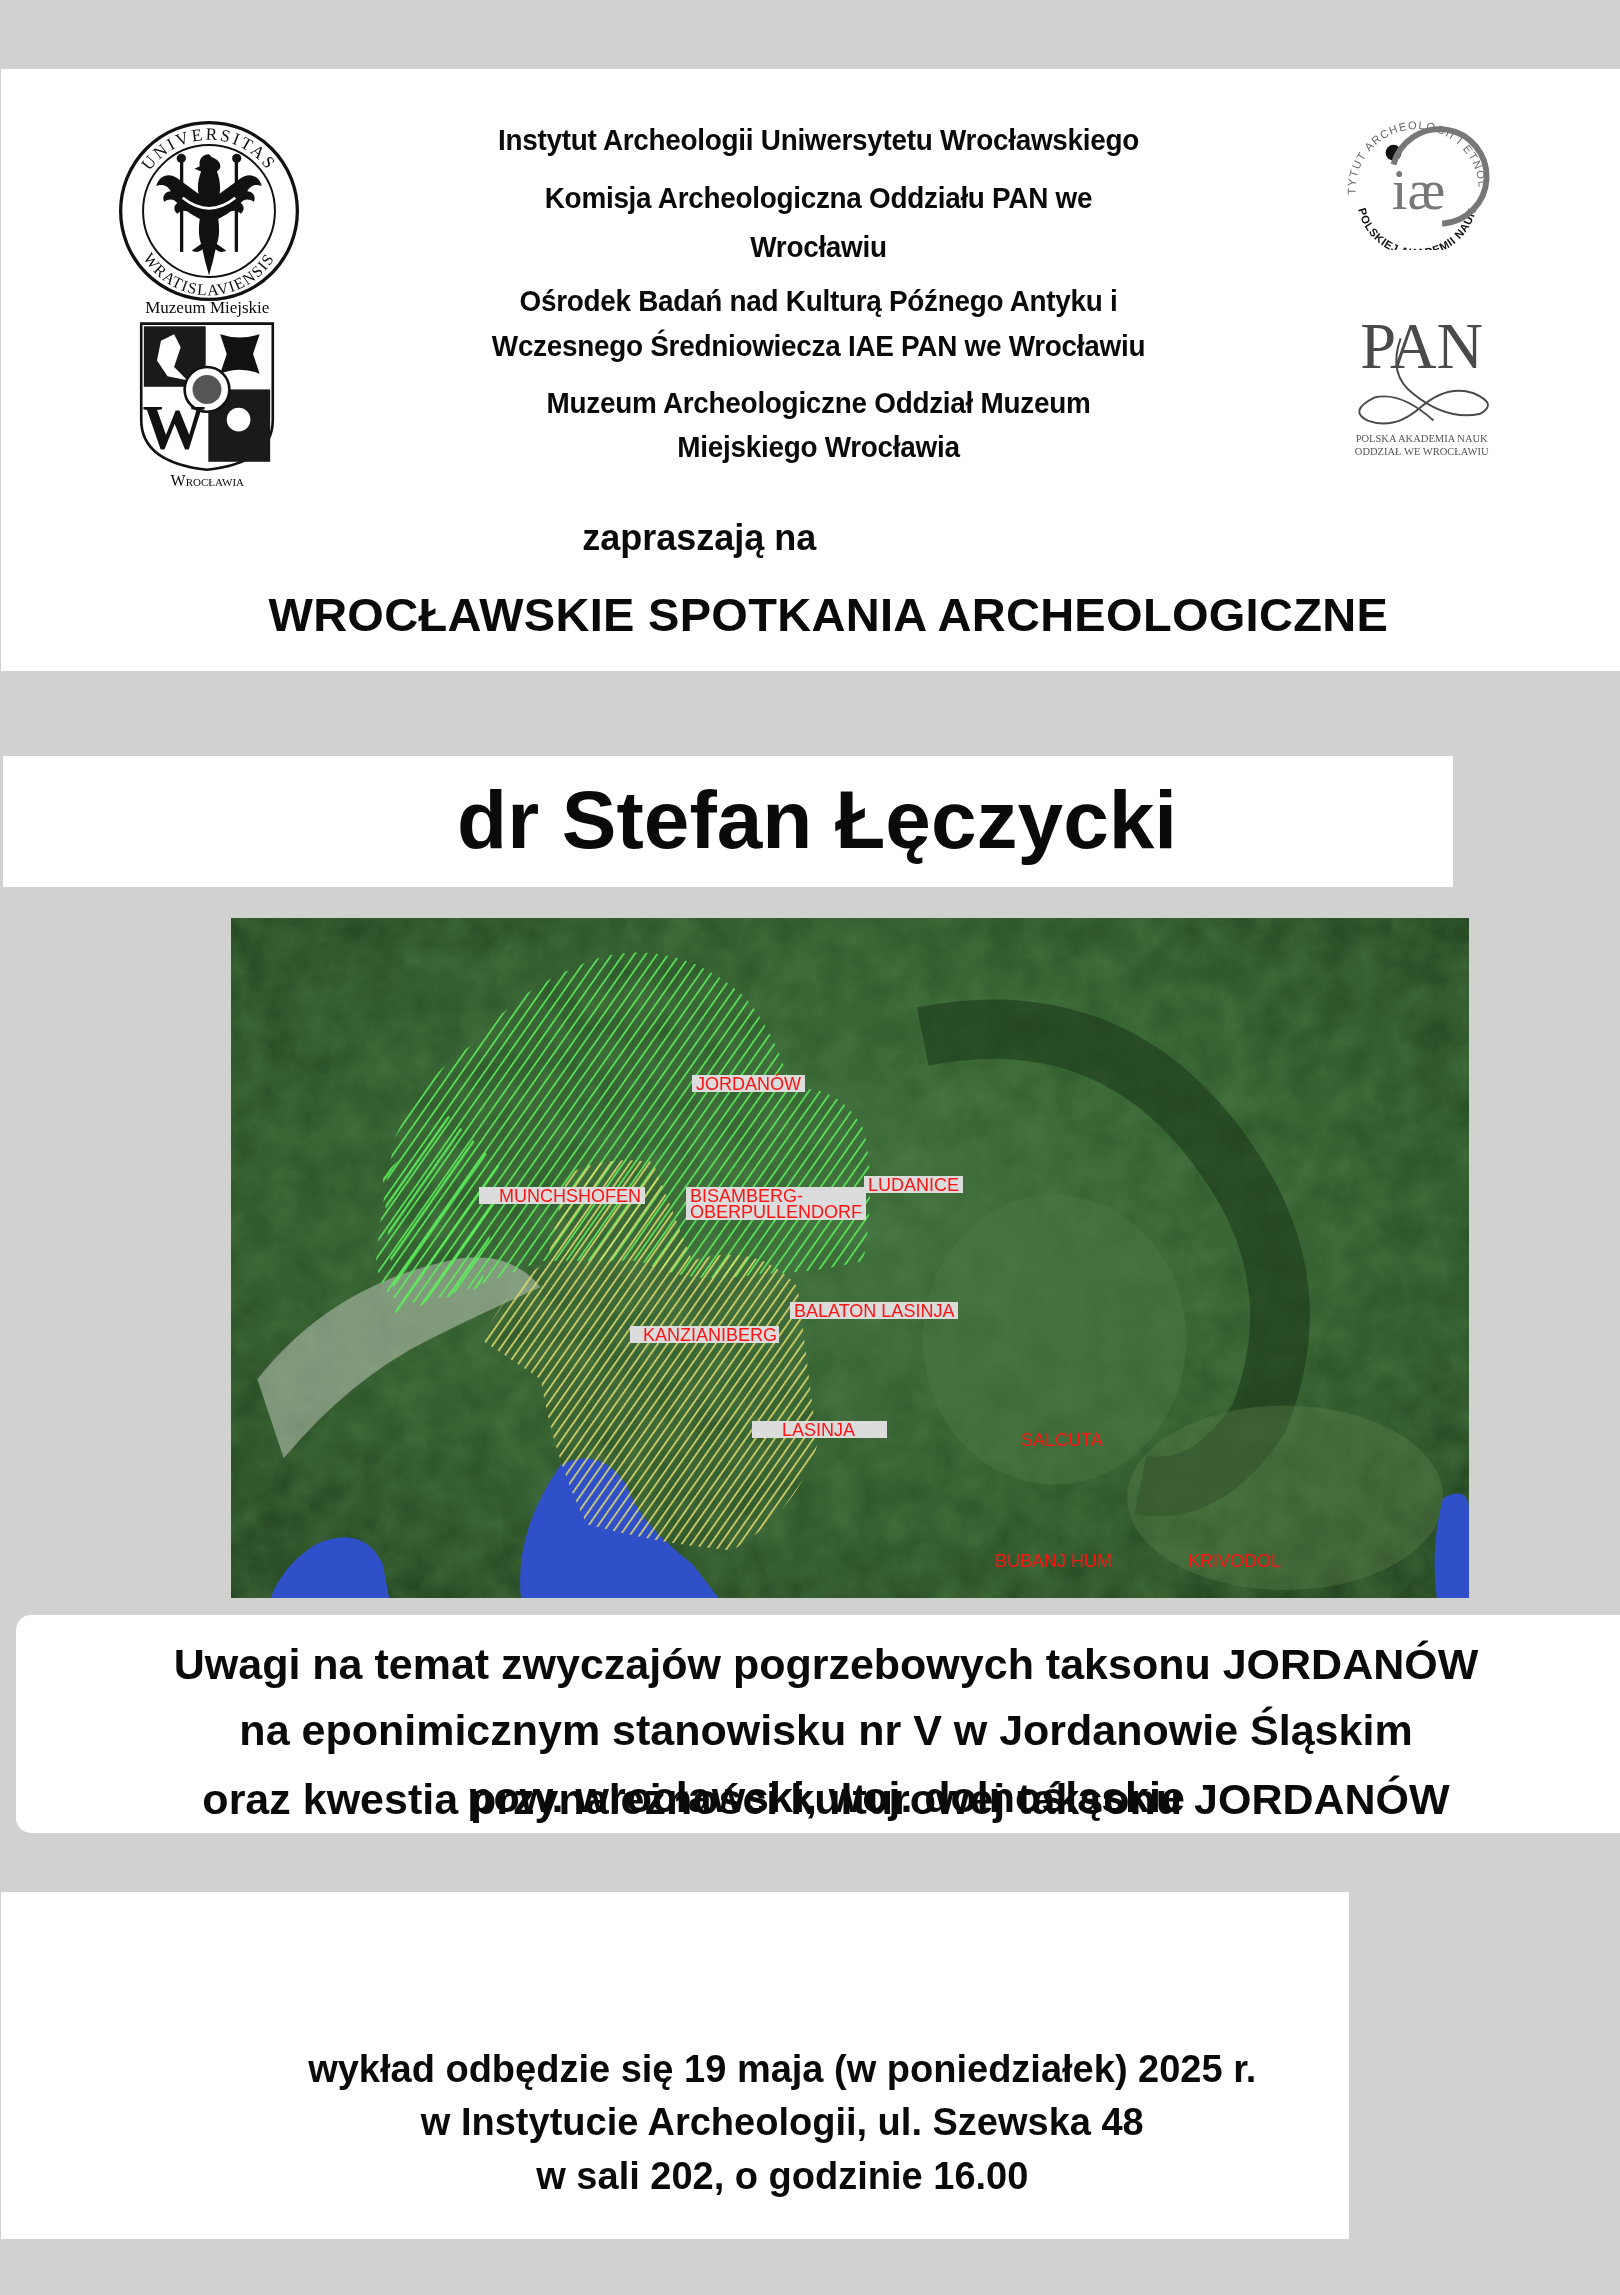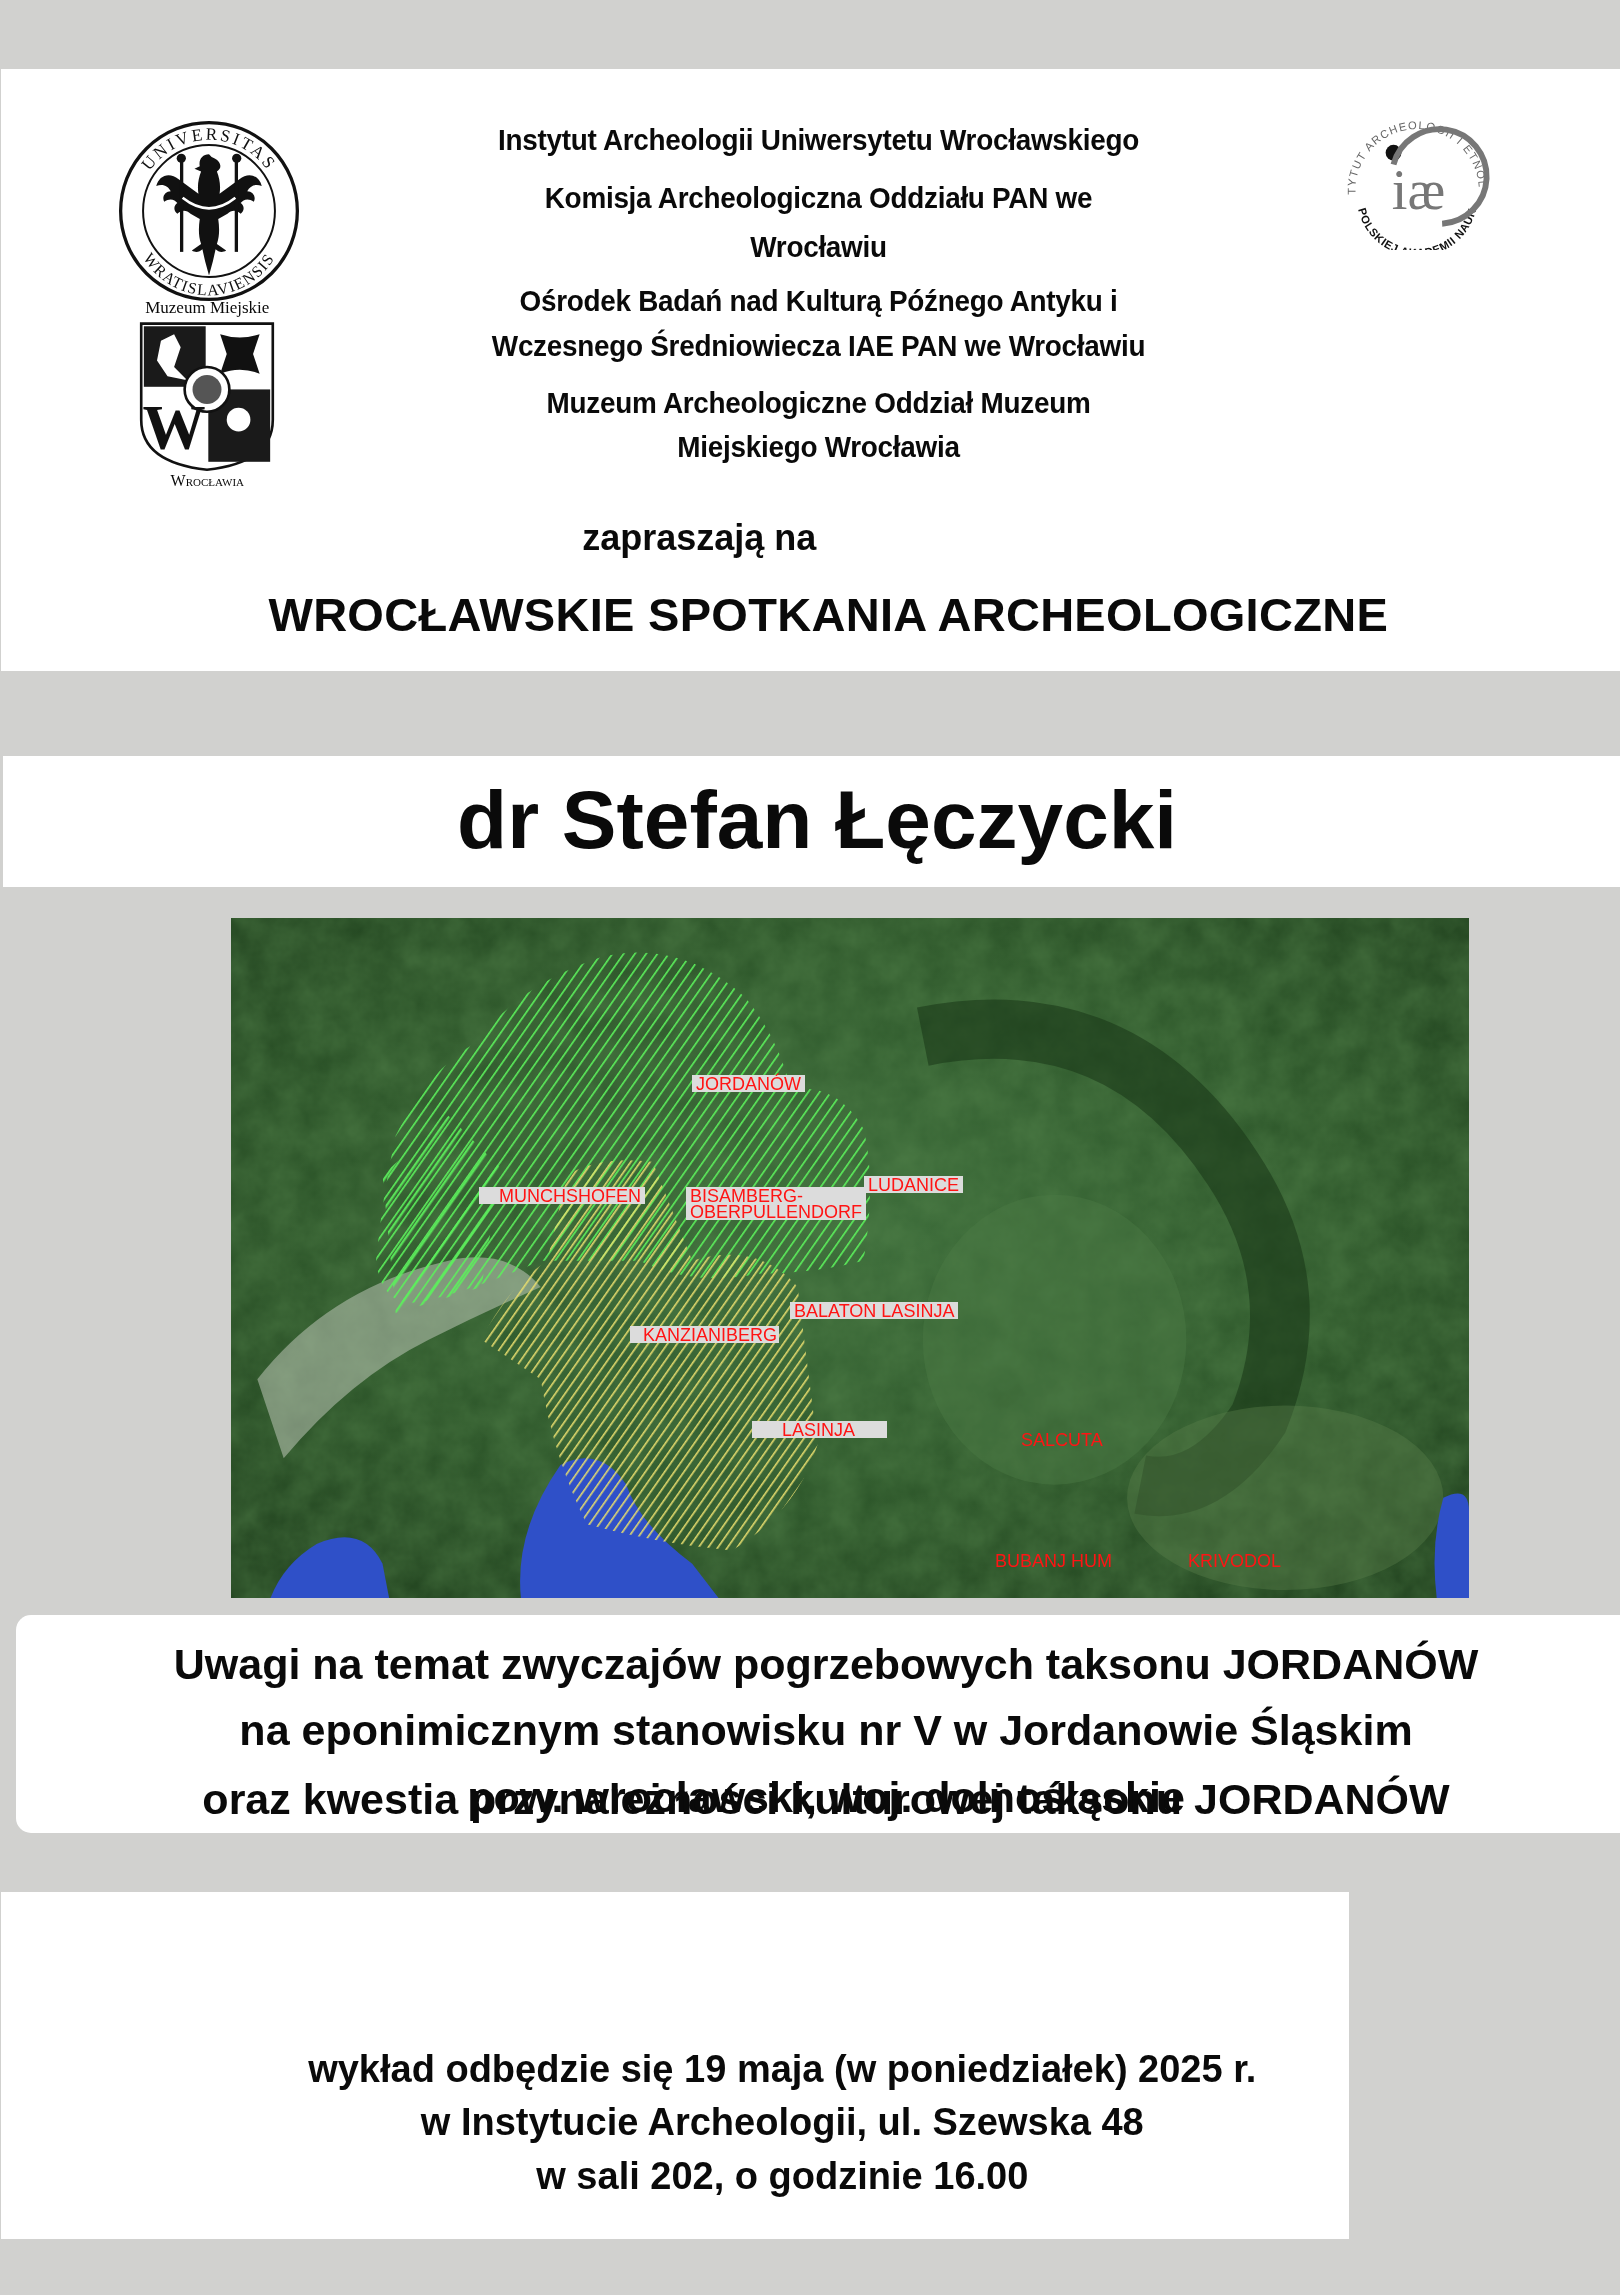--- a/index.html
+++ b/index.html
@@ -14,21 +14,21 @@
   
   #header-panel { left:1.3px; top:69px; width:1619px; height:602px; }
   .hdr-line { position:absolute; left:343px; width:949px; text-align:center; font-weight:bold; font-size:30px; line-height:34px; letter-spacing:-0.3px; transform:scaleX(0.93); transform-origin:center; }
   #invite { position:absolute; left:0; width:1396px; top:448px; text-align:center; font-weight:bold; font-size:36px; }
   #series { position:absolute; left:0; width:1654px; top:518px; text-align:center; font-weight:bold; font-size:47px; letter-spacing:0.3px; }
 
   
   .logo { position:absolute; }
 
   
-  #name-panel { left:2.6px; top:756px; width:1618px; height:131px; }
+  #name-panel { left:2.6px; top:756px; width:1450px; height:131px; }
   #speaker { position:absolute; left:0; width:1629px; top:18.4px; text-align:center; font-weight:bold; font-size:82px; line-height:92px; }
 
   
   #map { position:absolute; left:231px; top:918px; width:1238px; height:680px; overflow:hidden; background:#2a4a24; }
   .map-label { position:absolute; color:#ff1414; font-size:18px; line-height:16px; white-space:nowrap; }
   .map-label.boxed { background:#dcdcdc; padding:0.7px 4px; }
 
   
   #title-panel { left:16px; top:1615px; width:1620px; height:218px;border-radius:15px; }
   .title-line { position:absolute; left:0; width:1620px; text-align:center; font-weight:bold; font-size:43px; line-height:50px; }
@@ -96,20 +96,28 @@
       </text>
       <text font-family="Liberation Sans, sans-serif" font-size="17" font-weight="bold" fill="#111" letter-spacing="1">
         <textPath href="#iaeBot" startOffset="50%" text-anchor="middle">POLSKIEJ AKADEMII NAUK</textPath>
       </text>
       <circle cx="86" cy="62" r="12" fill="#111"></circle>
       <path d="M160 170 A 72 72 0 1 0 86 80" fill="none" stroke="#777" stroke-width="9"></path>
       <text x="124" y="148" font-family="Liberation Serif, serif" font-size="86" fill="#777" text-anchor="middle">iæ</text>
     </svg>
   </div>
 
+  <div class="logo" style="left:1347px; top:246px; width:148px; height:152px;">
+    <svg width="148" height="152" viewBox="0 0 225 230">
+      <text x="112" y="80" font-family="Liberation Serif, serif" font-size="98" fill="#4a4a4a" text-anchor="middle">PAN</text>
+      <path d="M80 35 Q60 90 100 120 Q150 160 200 150 Q230 135 190 118 Q150 105 110 140 Q70 175 30 160 Q0 145 40 125 Q80 115 130 160" fill="none" stroke="#4a4a4a" stroke-width="3"></path>
+      <text x="112" y="192" font-family="Liberation Serif, serif" font-size="16" fill="#555" text-anchor="middle">POLSKA AKADEMIA NAUK</text>
+      <text x="112" y="212" font-family="Liberation Serif, serif" font-size="16" fill="#555" text-anchor="middle">ODDZIAŁ WE WROCŁAWIU</text>
+    </svg>
+  </div>
 
   <div class="hdr-line" style="top:54px;">Instytut Archeologii Uniwersytetu Wrocławskiego</div>
   <div class="hdr-line" style="top:112px;">Komisja Archeologiczna Oddziału PAN we</div>
   <div class="hdr-line" style="top:161px;">Wrocławiu</div>
   <div class="hdr-line" style="top:215px;">Ośrodek Badań nad Kulturą Późnego Antyku i</div>
   <div class="hdr-line" style="top:260px;">Wczesnego Średniowiecza IAE PAN we Wrocławiu</div>
   <div class="hdr-line" style="top:317px;">Muzeum Archeologiczne Oddział Muzeum</div>
   <div class="hdr-line" style="top:361px;">Miejskiego Wrocławia</div>
 
   <div id="invite">zapraszają na</div>

